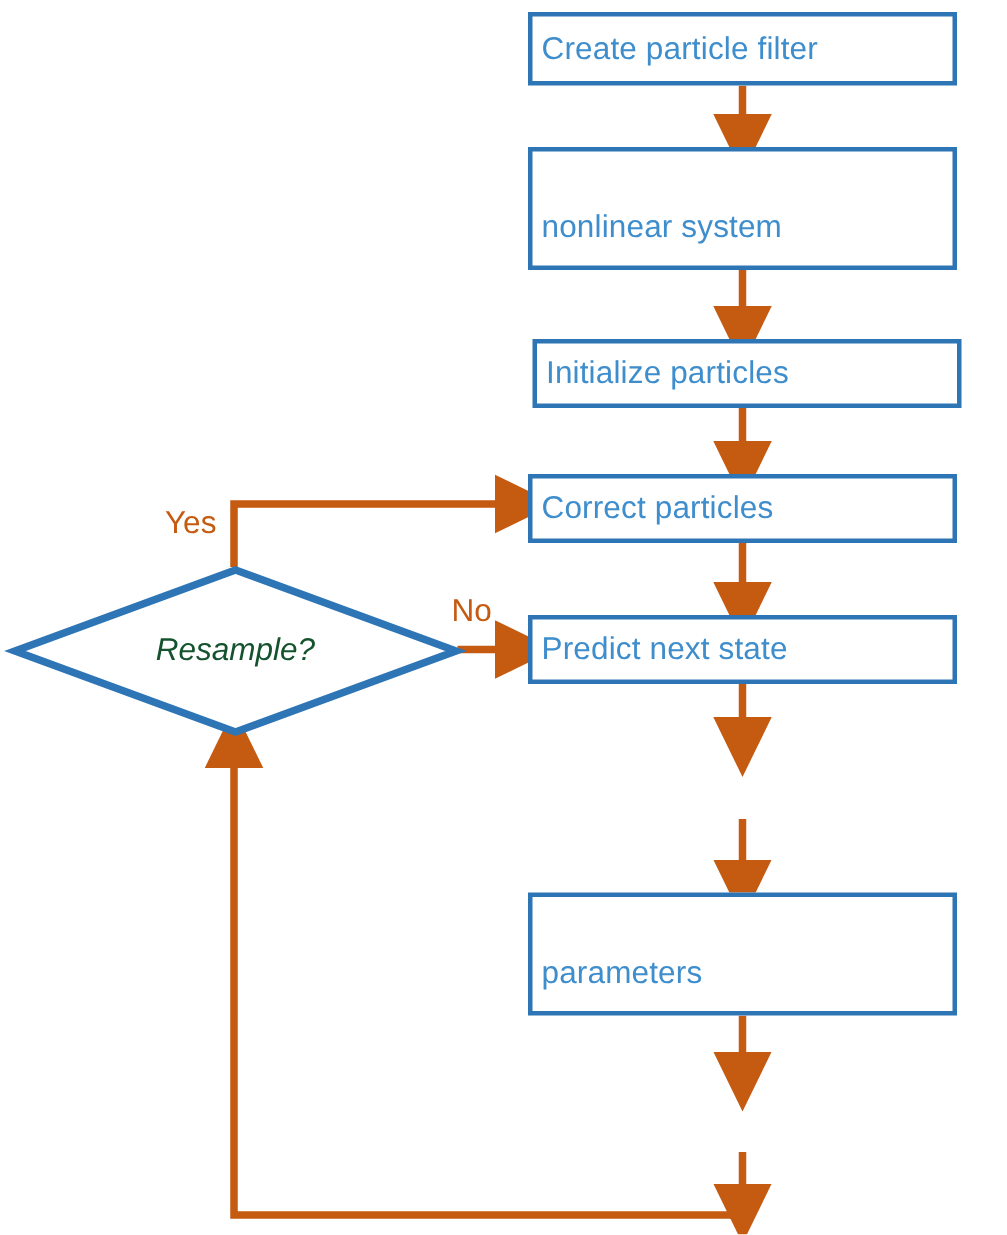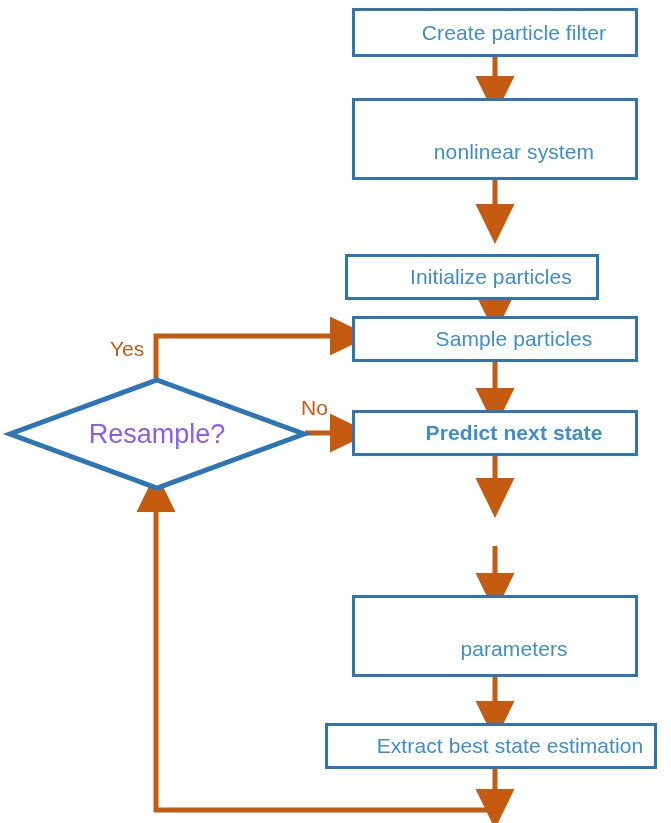--- a/index.html
+++ b/index.html
@@ -11,39 +11,37 @@
     font-family:"Liberation Sans","DejaVu Sans",sans-serif;
   }
   .node{
     position:absolute;
     box-sizing:border-box;
     border:3px solid #2E75B6;
     background:#ffffff;
     color:#3E8DCC;
     display:flex;
     align-items:center;
-    justify-content:center;
     text-align:center;
     font-size:21px;
     line-height:1.22;
     letter-spacing:0.1px;
     z-index:3;
-    padding-left:38px;
   }
   .node .txt{display:block;padding:0 6px;}
   .decision{
     position:absolute;
     z-index:3;
   }
   .decision svg{display:block;overflow:visible;}
   .decision .dlabel{
     position:absolute;
     left:0;top:0;width:100%;height:100%;
     display:flex;align-items:center;justify-content:center;
-    color:#8b5cf6;font-size:27px;
+    color:#14532d;font-size:21px;font-style:italic;
   }
   .edgelayer{
     position:absolute;left:0;top:0;width:671px;height:823px;
     z-index:2;overflow:visible;
   }
   .elabel{
     position:absolute;
     color:#C55A11;
     font-size:21px;
     z-index:4;
@@ -108,47 +106,44 @@
     <span class="txt">Create particle filter</span>
   </div>
 
   <div class="node" style="left:352px;top:98px;width:286px;height:82px;">
     <span class="txt">
       <br>
       <span>nonlinear system</span>
     </span>
   </div>
 
-  <div class="node" style="left:345px;top:226px;width:254px;height:46px;margin-top:28px;">
+  <div class="node" style="left:355px;top:226px;width:286px;height:46px;">
     <span class="txt">Initialize particles</span>
   </div>
 
   <div class="node" style="left:352px;top:316px;width:286px;height:46px;">
-    <span class="txt">Sample particles</span>
+    <span class="txt">Correct particles</span>
   </div>
 
   <div class="decision" style="left:6px;top:376px;width:302px;height:116px;">
     <svg width="302" height="116" viewBox="0 0 302 116">
       <polygon points="151,4 298,58 151,112 4,58" fill="#ffffff" stroke="#2E75B6" stroke-width="5"></polygon>
     </svg>
     <div class="dlabel">Resample?</div>
   </div>
 
-  <div class="node" style="left:352px;top:410px;width:286px;height:46px;font-weight:bold;">
+  <div class="node" style="left:352px;top:410px;width:286px;height:46px;">
     <span class="txt">Predict next state</span>
   </div>
 
 
   <div class="node" style="left:352px;top:595px;width:286px;height:82px;">
     <span class="txt">
       <br>
       <span>parameters</span>
     </span>
   </div>
 
-  <div class="node" style="left:325px;top:723px;width:332px;height:46px;">
-    <span class="txt">Extract best state estimation</span>
-  </div>
 
   <div class="elabel" style="left:110px;top:337px;">Yes</div>
   <div class="elabel" style="left:301px;top:396px;">No</div>
 
 </div>
 
 </body></html>

